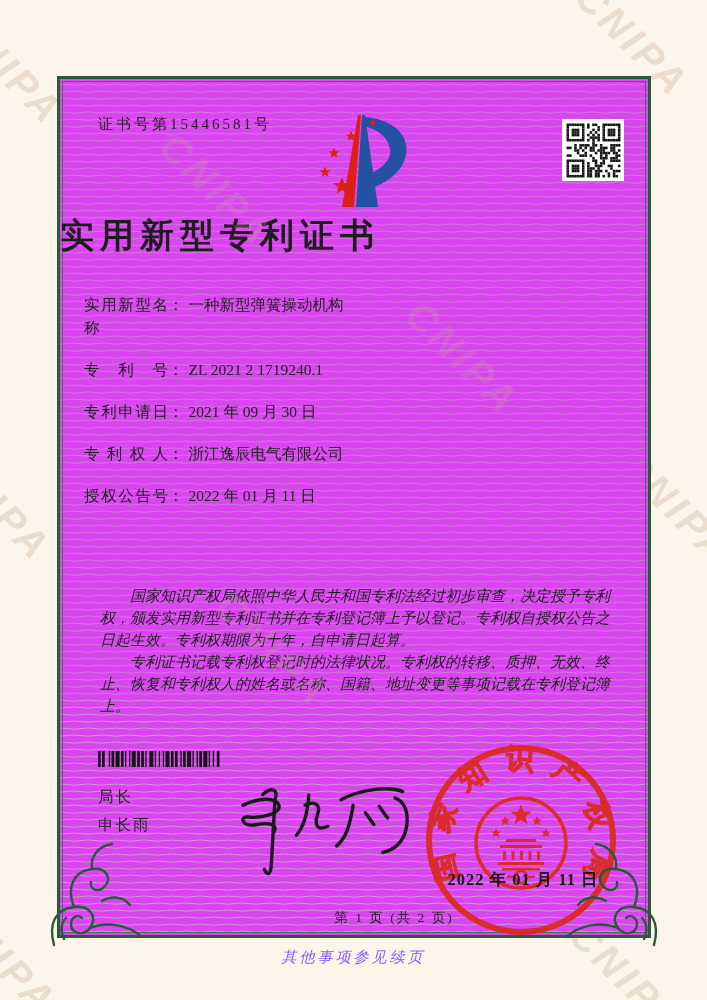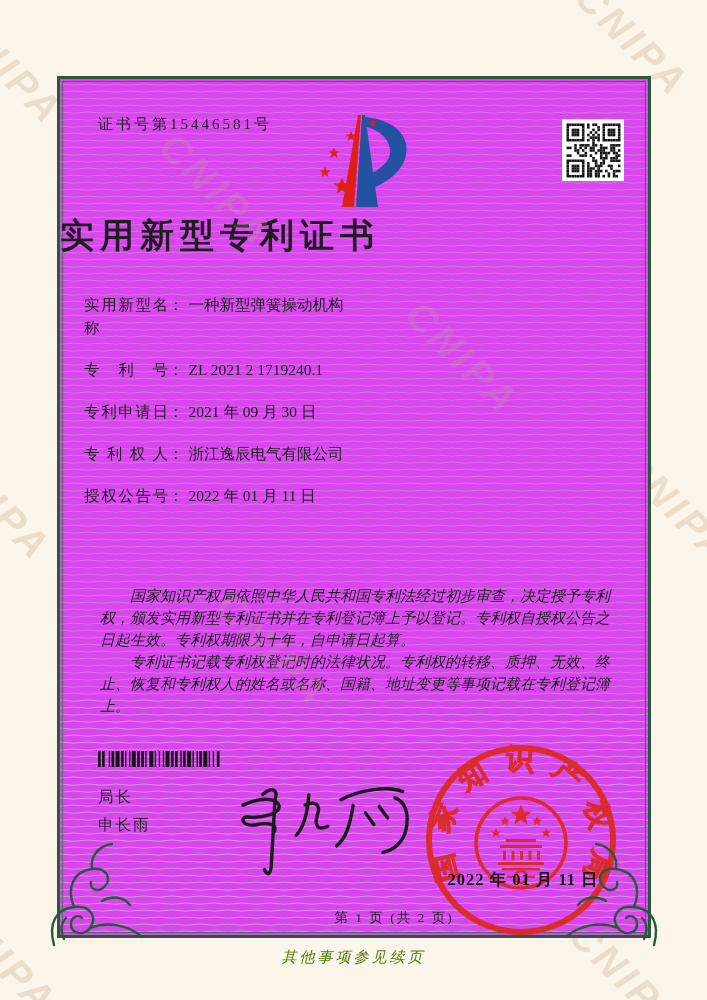--- a/index.html
+++ b/index.html
@@ -73,21 +73,21 @@
   .page-info{
     position:absolute; left:0; bottom:8px; width:100%; text-align:center;
     font-size:13.5px; letter-spacing:2px;margin-left:40px;
   }
   .flourish{ position:absolute; width:108px; height:108px; z-index:7; }
   .flourish.bl{ left:-16px; bottom:-14px; }
   .flourish.br{ right:-16px; bottom:-14px; transform:scaleX(-1); }
   
   .footer-note{
     position:absolute; left:0; top:948px; width:100%; text-align:center; z-index:2;
-    font-size:15px; font-style:italic; letter-spacing:3px; color:#4d7c0f;
+    font-size:15px; font-style:italic; letter-spacing:3px; color:#8b5cf6;
   }
 </style>
 </head>
 <body>
 
 <div class="page">
 
   <span class="wm" style="left:-28px; top:2px;">CNIPA</span>
   <span class="wm" style="left:598px; top:-26px;">CNIPA</span>
   <span class="wm" style="left:-40px; top:438px;">CNIPA</span>

